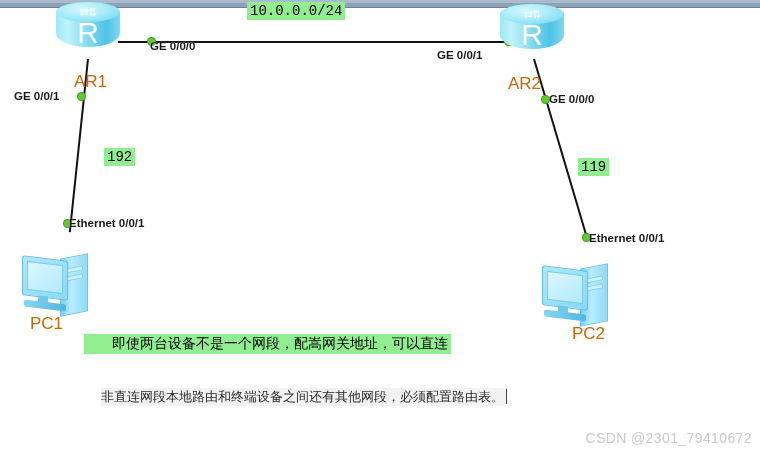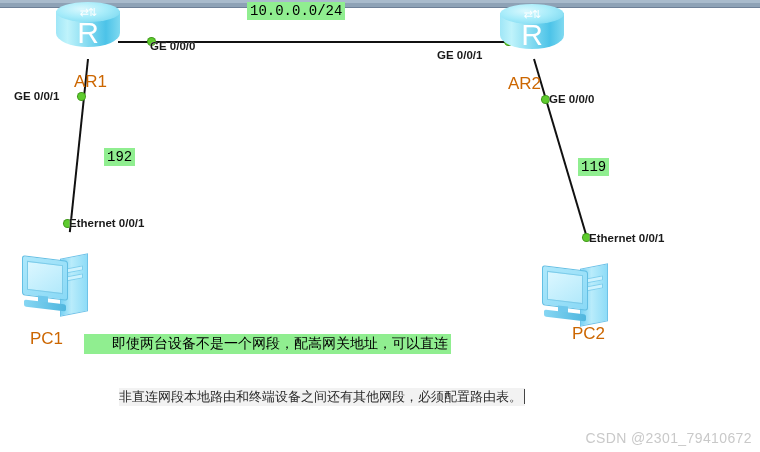--- a/index.html
+++ b/index.html
@@ -230,21 +230,21 @@
     <div class="tower">
       <i style="top:10px;"></i>
         <i style="top:18px;"></i>
     </div>
     <div class="monitor">
       <div class="screen"></div>
     </div>
     <div class="neck"></div>
     <div class="base"></div>
   </div>
-  <div class="lbl device" style="left:30px; top:314px;margin-top:15px;">PC1</div>
+  <div class="lbl device" style="left:30px; top:314px;">PC1</div>
 
   <div class="pc" style="left:540px; top:258px;">
     <div class="tower">
       <i style="top:10px;"></i>
         <i style="top:18px;"></i>
     </div>
     <div class="monitor">
       <div class="screen"></div>
     </div>
     <div class="neck"></div>
@@ -258,19 +258,19 @@
   <div class="lbl iface" style="left:549px; top:93px;">GE 0/0/0</div>
   <div class="lbl iface" style="left:69px; top:217px;">Ethernet 0/0/1</div>
   <div class="lbl iface" style="left:589px; top:232px;">Ethernet 0/0/1</div>
 
   <div class="hl mono" style="left:247px; top:2px;">10.0.0.0/24</div>
   <div class="hl mono" style="left:104px; top:148px;">192</div>
   <div class="hl mono" style="left:578px; top:158px;">119</div>
 
   <div class="hl cn" style="left:84px; top:334px;">即使两台设备不是一个网段，配嵩网关地址，可以直连</div>
 
-  <div class="note" style="left:119px; top:388px;">
+  <div class="note" style="left:101px; top:388px;">
     <span>非直连网段本地路由和终端设备之间还有其他网段，必须配置路由表。</span><span class="caret"></span>
   </div>
 
   <div class="watermark">CSDN @2301_79410672</div>
 
 </div>
 
 </body></html>

